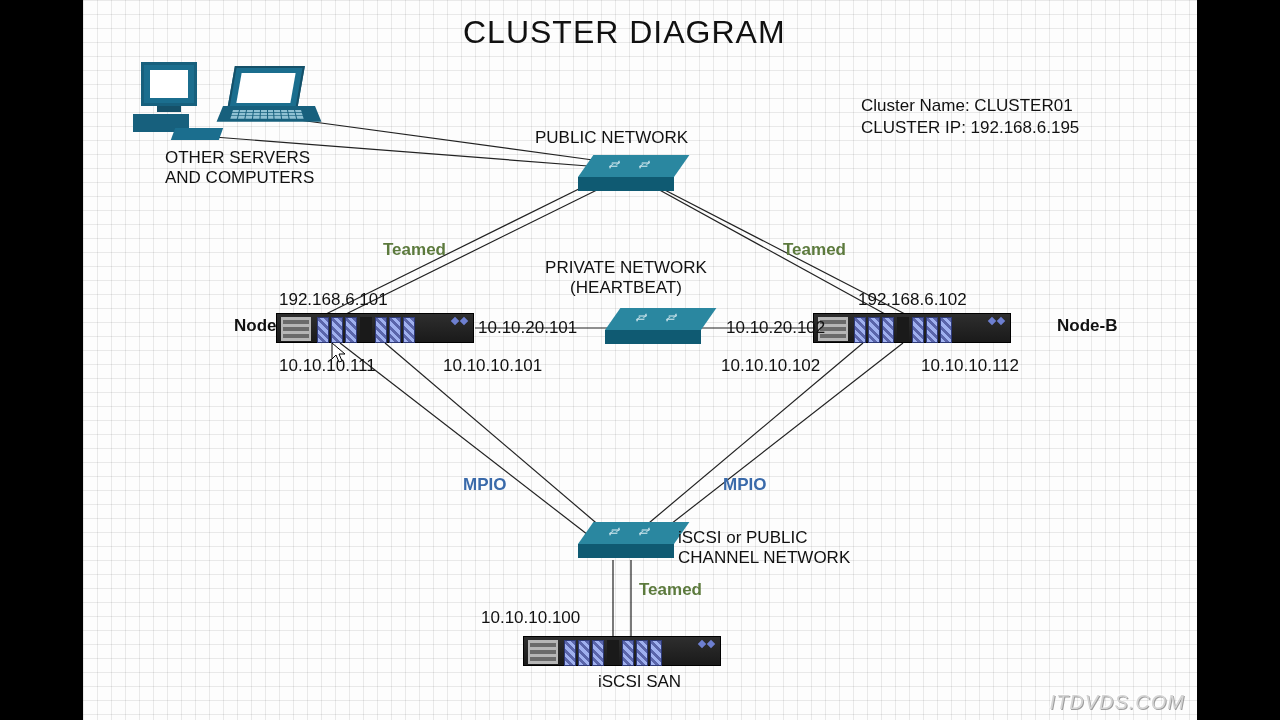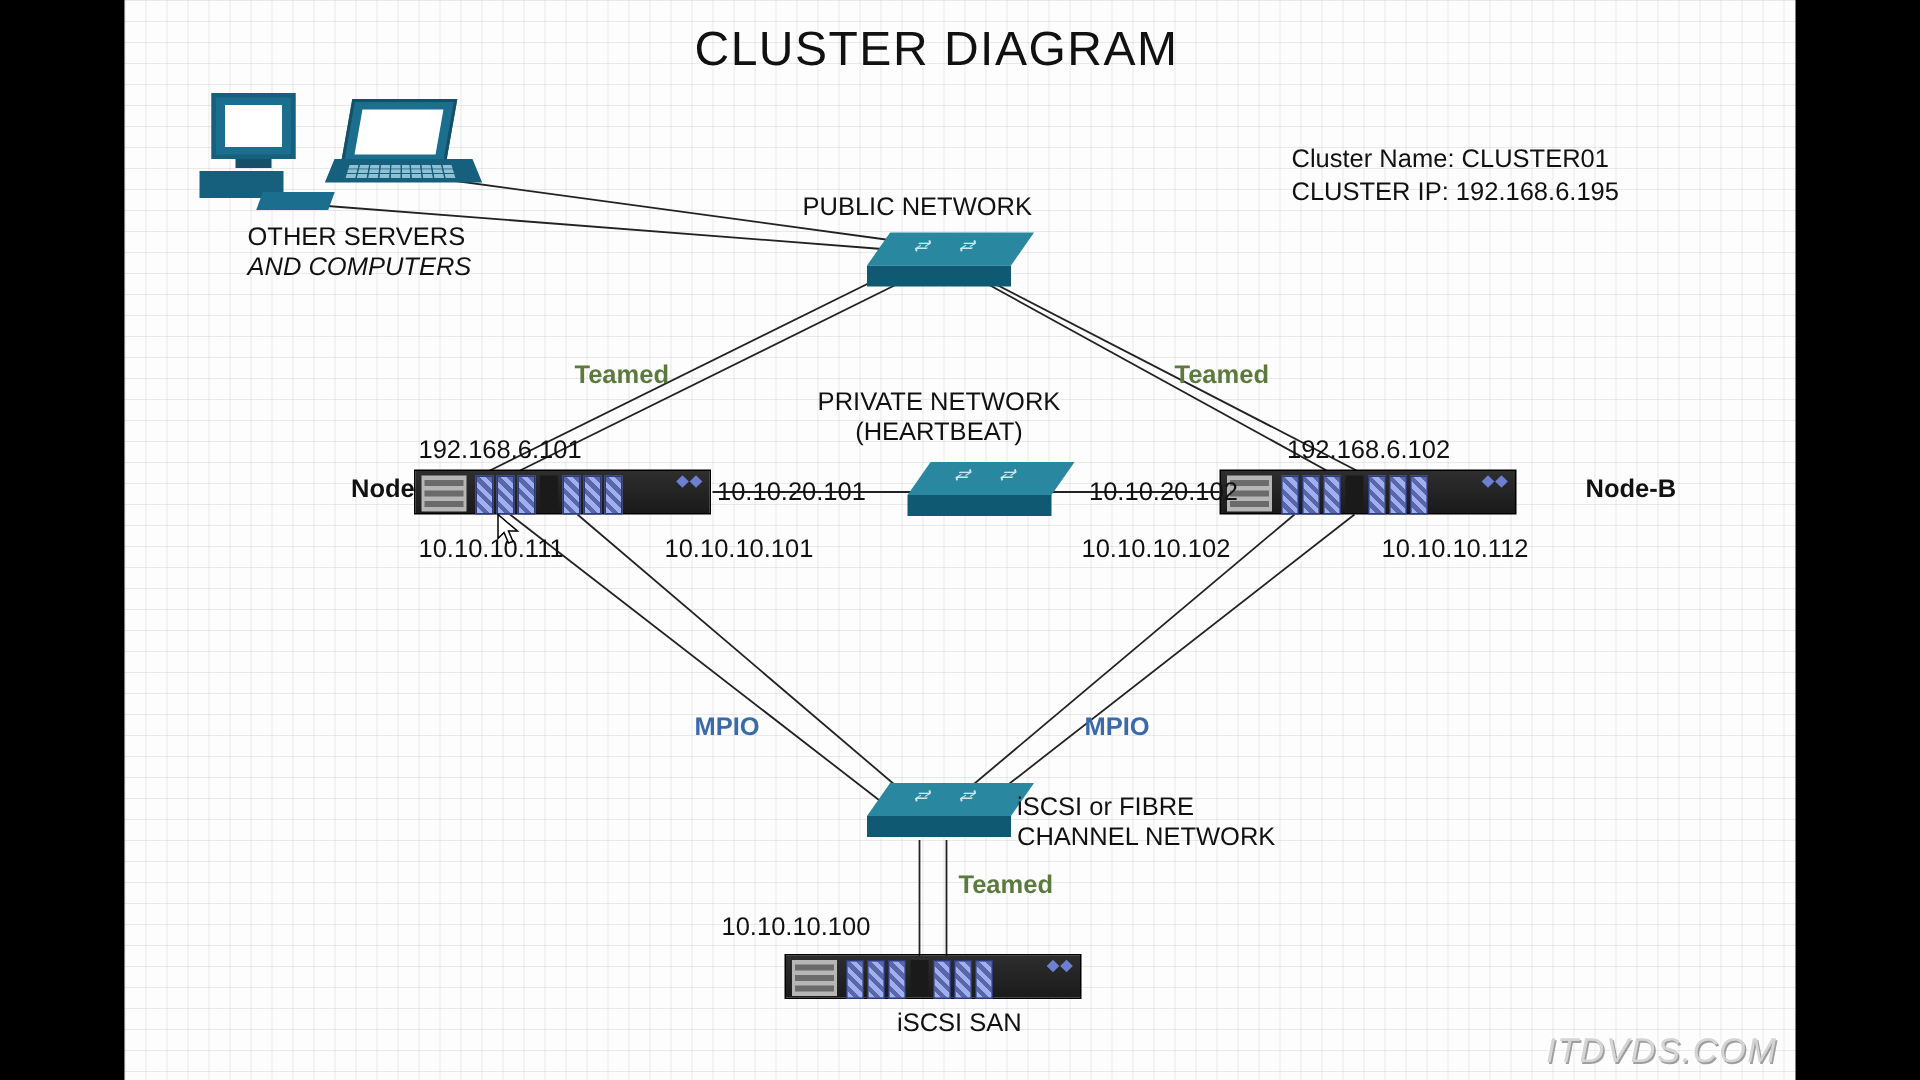--- a/index.html
+++ b/index.html
@@ -30,21 +30,21 @@
   font-weight: 500;
   letter-spacing: 1px;
 }
 .bold { font-weight: bold; padding-left: 39px; }
 .green { color: #5c7a3d; font-weight: bold; }
 .blue  { color: #3a6aaa; font-weight: bold; }
 .center { text-align: center; }
 .watermark {
   position: absolute;
   right: 12px; bottom: 6px;
-  font-size: 23px;
+  font-size: 20px;
   font-style: italic;
   letter-spacing: 1px;
   color: #ccc;
   text-shadow: 1px 1px 0 #888, -1px -1px 0 #fff;
   opacity: 0.8;
 }
 
 svg.overlay {
   position: absolute; left: 0; top: 0;
   width: 1114px; height: 720px;
@@ -299,21 +299,21 @@
         <span></span>
         <span></span>
       <span></span>
         <span></span>
         <span></span>
         <span></span>
         <span></span>
     </div>
   </div>
   <div class="label center" style="left:82px; top:148px;">OTHER SERVERS</div>
-  <div class="label center" style="left:82px; top:168px;font-style:italic;">AND COMPUTERS</div>
+  <div class="label center" style="left:82px; top:168px;">AND COMPUTERS</div>
 
   <div class="label" style="left:452px; top:128px;">PUBLIC NETWORK</div>
   <div class="switch" style="left:495px; top:155px;">
     <div class="top"></div>
       <div class="front"></div>
     <div class="arrows">
         <span>⇄</span>
         <span>⇄</span>
       </div>
   </div>
@@ -396,21 +396,21 @@
   <div class="label blue" style="left:640px; top:475px;">MPIO</div>
 
   <div class="switch" style="left:495px; top:522px;">
     <div class="top"></div>
       <div class="front"></div>
     <div class="arrows">
         <span>⇄</span>
         <span>⇄</span>
       </div>
   </div>
-  <div class="label" style="left:595px; top:528px;">iSCSI or FIBRE</div>
+  <div class="label" style="left:595px; top:528px;">iSCSI or PUBLIC</div>
   <div class="label" style="left:595px; top:548px;">CHANNEL NETWORK</div>
 
   <div class="label green" style="left:556px; top:580px;">Teamed</div>
   <div class="label" style="left:398px; top:608px;text-align:right;">10.10.10.100</div>
 
   <div class="rackserver" style="left:440px; top:636px;">
     <div class="front-plate">
         <div></div>
         <div></div>
         <div></div>

